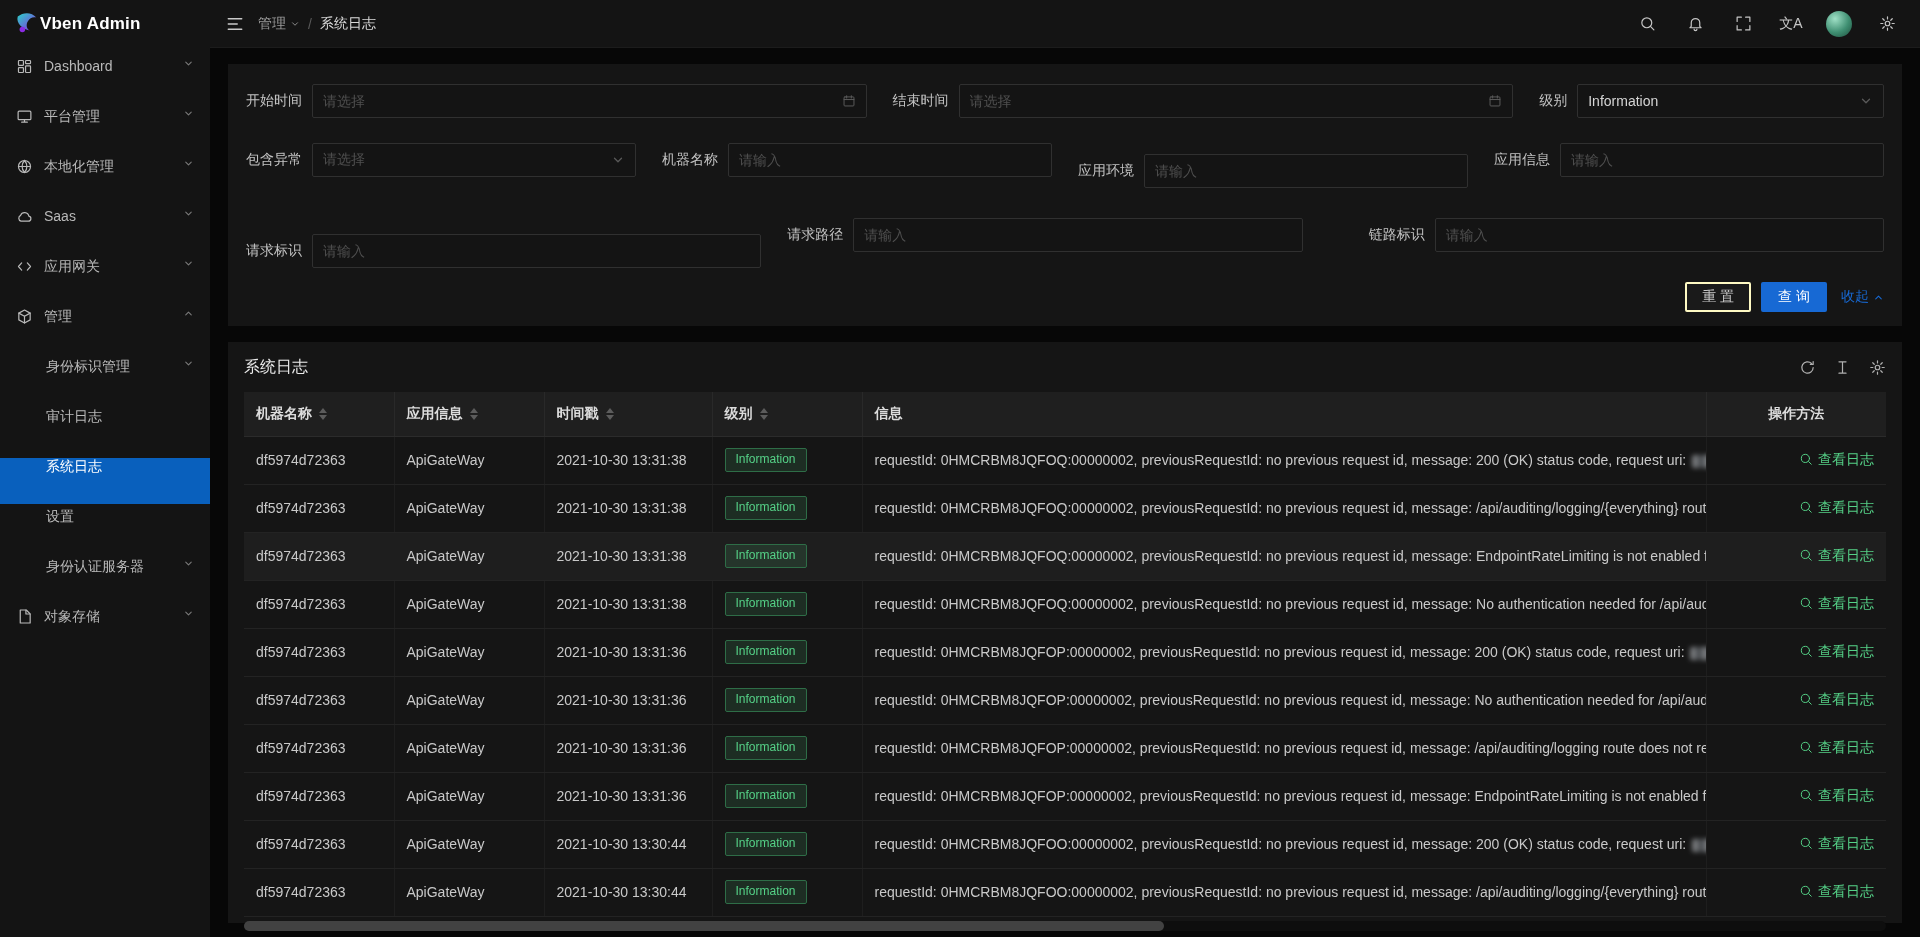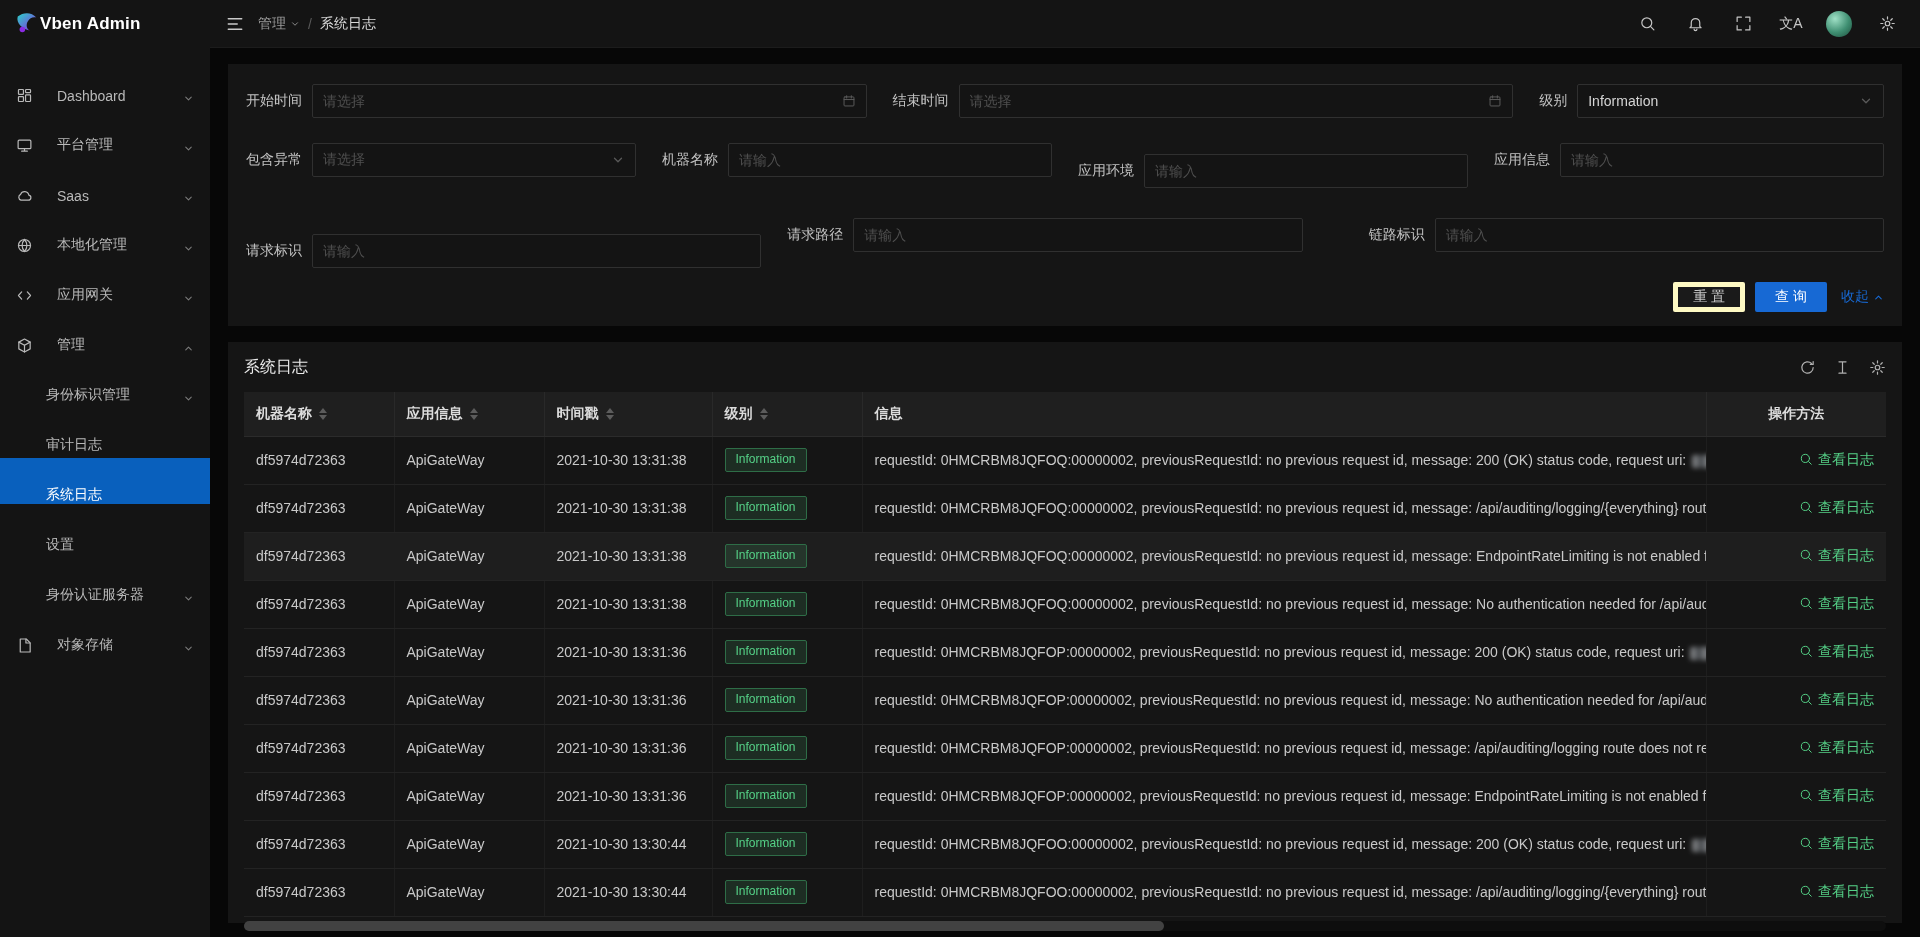--- a/index.html
+++ b/index.html
@@ -5,21 +5,21 @@
   *{box-sizing:border-box;margin:0;padding:0}
   html,body{width:1920px;height:937px;overflow:hidden;background:#070707;color:#d0d0d0;
     font-family:"Liberation Sans",sans-serif;font-size:14px}
   .app{display:flex;width:100%;height:100%}
 
   
   .sidebar{width:210px;background:#141414;flex-shrink:0;display:flex;flex-direction:column}
   .logo{height:48px;display:flex;align-items:center;padding:0 14px;cursor:pointer}
   .logo-title{color:#fff;font-weight:bold;font-size:17px;letter-spacing:.2px}
   .menu{flex:1;padding-top:6px;overflow:hidden}
-  .menu-item{height:46px;display:flex;align-items:flex-end;gap:24px;padding:0 16px;margin:4px 0;
+  .menu-item{height:46px;display:flex;align-items:flex-start;gap:11px;padding:0 16px;margin:4px 0;
     color:#b9b9b9;cursor:pointer;font-size:14px}
   .mi-icon,.mi-icon svg{width:17px;height:17px;display:block}
   .mi-label{flex:1;white-space:nowrap;overflow:hidden}
   .mi-chevron svg{width:11px;height:11px;color:#7a7a7a;display:block}
   .menu-item.sub{padding-left:46px}
   .menu-item.active{background:var(--sidebar-active,#0960bd);color:#fff}
 
   
   .main{flex:1;display:flex;flex-direction:column;min-width:0}
   .header{height:48px;background:#141414;border-bottom:1px solid #1c1c1c;display:flex;
@@ -47,21 +47,21 @@
   .f-label{flex-shrink:0;padding-right:10px;color:#c3c3c3;white-space:nowrap}
   .control{flex:1;height:32px;background:#141414;border:1px solid #303030;border-radius:2px;
     display:flex;align-items:center;padding:16px 10px;min-width:0;gap:6px}
   .control input{flex:1;min-width:0;background:transparent;border:none;outline:none;color:#d5d5d5;font:inherit}
   .control input::placeholder{color:#4f4f4f}
   .select-value{flex:1;color:#d5d5d5;white-space:nowrap;overflow:hidden}
   .select-placeholder{flex:1;color:#4f4f4f;white-space:nowrap;overflow:hidden}
   .suffix{flex-shrink:0;color:#5a5a5a;display:flex}
   .suffix svg{width:14px;height:14px;display:block}
   .form-actions{display:flex;justify-content:flex-end;align-items:center;gap:10px;margin-top:2px}
-  .btn{height:30px;padding:0 15px;border-radius:2px;border:5px solid #fef9c3;background:#1a1a1a;
+  .btn{height:30px;padding:0 15px;border-radius:2px;border:2px solid #fef9c3;background:#1a1a1a;
     color:#c9c9c9;font:inherit;cursor:pointer}
   .btn.primary{background:var(--accent,#1769d4);border-color:var(--accent,#1769d4);color:#fff}
   .collapse-link{display:flex;align-items:center;gap:4px;color:var(--accent,#1769d4);cursor:pointer;margin-left:4px}
   .collapse-link svg{width:11px;height:11px}
 
   
   .log-panel{background:#151515;flex:1;min-height:0;display:flex;flex-direction:column;padding:0 16px 6px}
   .panel-head{height:50px;display:flex;align-items:center;flex-shrink:0}
   .panel-title{flex:1;font-size:16px;font-weight:500;color:#eaeaea}
   .tools{display:flex;gap:18px;color:#b0b0b0}
@@ -160,38 +160,38 @@
           <span class="mi-label">平台管理</span>
           <span class="mi-chevron">
             <svg viewBox="0 0 24 24" fill="none" stroke="currentColor" stroke-width="2.4" stroke-linecap="round" stroke-linejoin="round">
               <path d="M6 9l6 6 6-6"></path>
             </svg>
           </span>
         </div>
         <div class="menu-item">
           <span class="mi-icon">
             <svg viewBox="0 0 24 24" fill="none" stroke="currentColor" stroke-width="1.7" stroke-linecap="round" stroke-linejoin="round">
-              <path d="M7 18.5h10.5a3.5 3.5 0 0 0 .6-6.95 6 6 0 0 0-11.6-1.1A4.3 4.3 0 0 0 7 18.5z"></path>
-            </svg>
-          </span>
-          <span class="mi-label">Saas</span>
+              <circle cx="12" cy="12" r="8.5"></circle>
+              <path d="M3.5 12h17M12 3.5c-4.5 5-4.5 12 0 17M12 3.5c4.5 5 4.5 12 0 17"></path>
+            </svg>
+          </span>
+          <span class="mi-label">本地化管理</span>
           <span class="mi-chevron">
             <svg viewBox="0 0 24 24" fill="none" stroke="currentColor" stroke-width="2.4" stroke-linecap="round" stroke-linejoin="round">
               <path d="M6 9l6 6 6-6"></path>
             </svg>
           </span>
         </div>
         <div class="menu-item">
           <span class="mi-icon">
             <svg viewBox="0 0 24 24" fill="none" stroke="currentColor" stroke-width="1.7" stroke-linecap="round" stroke-linejoin="round">
-              <circle cx="12" cy="12" r="8.5"></circle>
-              <path d="M3.5 12h17M12 3.5c-4.5 5-4.5 12 0 17M12 3.5c4.5 5 4.5 12 0 17"></path>
-            </svg>
-          </span>
-          <span class="mi-label">本地化管理</span>
+              <path d="M7 18.5h10.5a3.5 3.5 0 0 0 .6-6.95 6 6 0 0 0-11.6-1.1A4.3 4.3 0 0 0 7 18.5z"></path>
+            </svg>
+          </span>
+          <span class="mi-label">Saas</span>
           <span class="mi-chevron">
             <svg viewBox="0 0 24 24" fill="none" stroke="currentColor" stroke-width="2.4" stroke-linecap="round" stroke-linejoin="round">
               <path d="M6 9l6 6 6-6"></path>
             </svg>
           </span>
         </div>
         <div class="menu-item">
           <span class="mi-icon">
             <svg viewBox="0 0 24 24" fill="none" stroke="currentColor" stroke-width="1.7" stroke-linecap="round" stroke-linejoin="round">
               <path d="M8 7l-4.5 5L8 17M16 7l4.5 5L16 17"></path>

